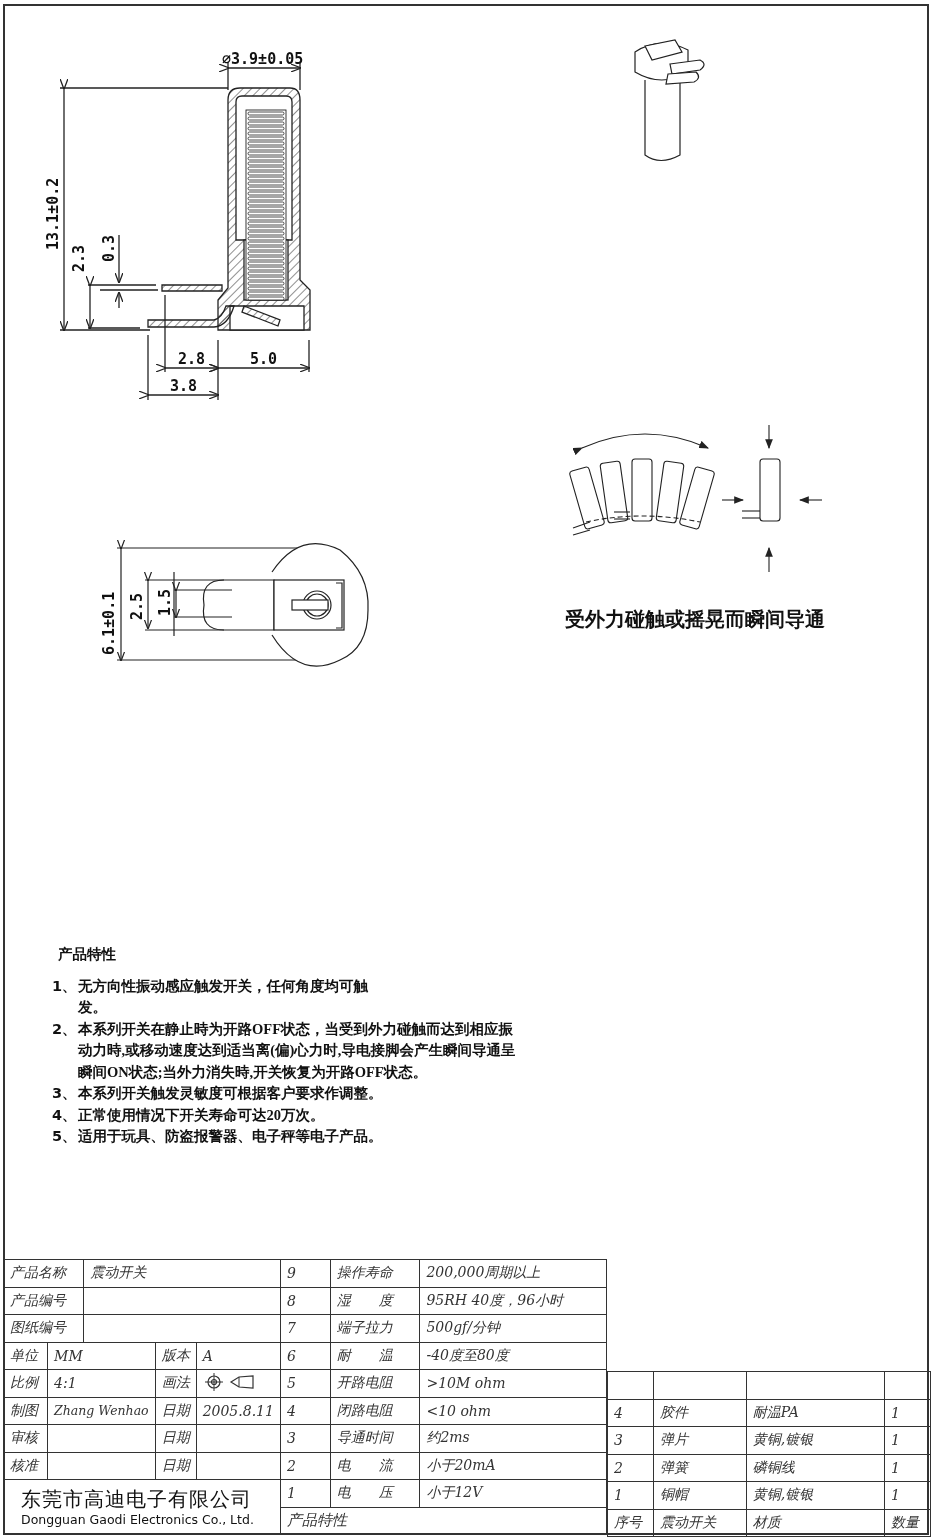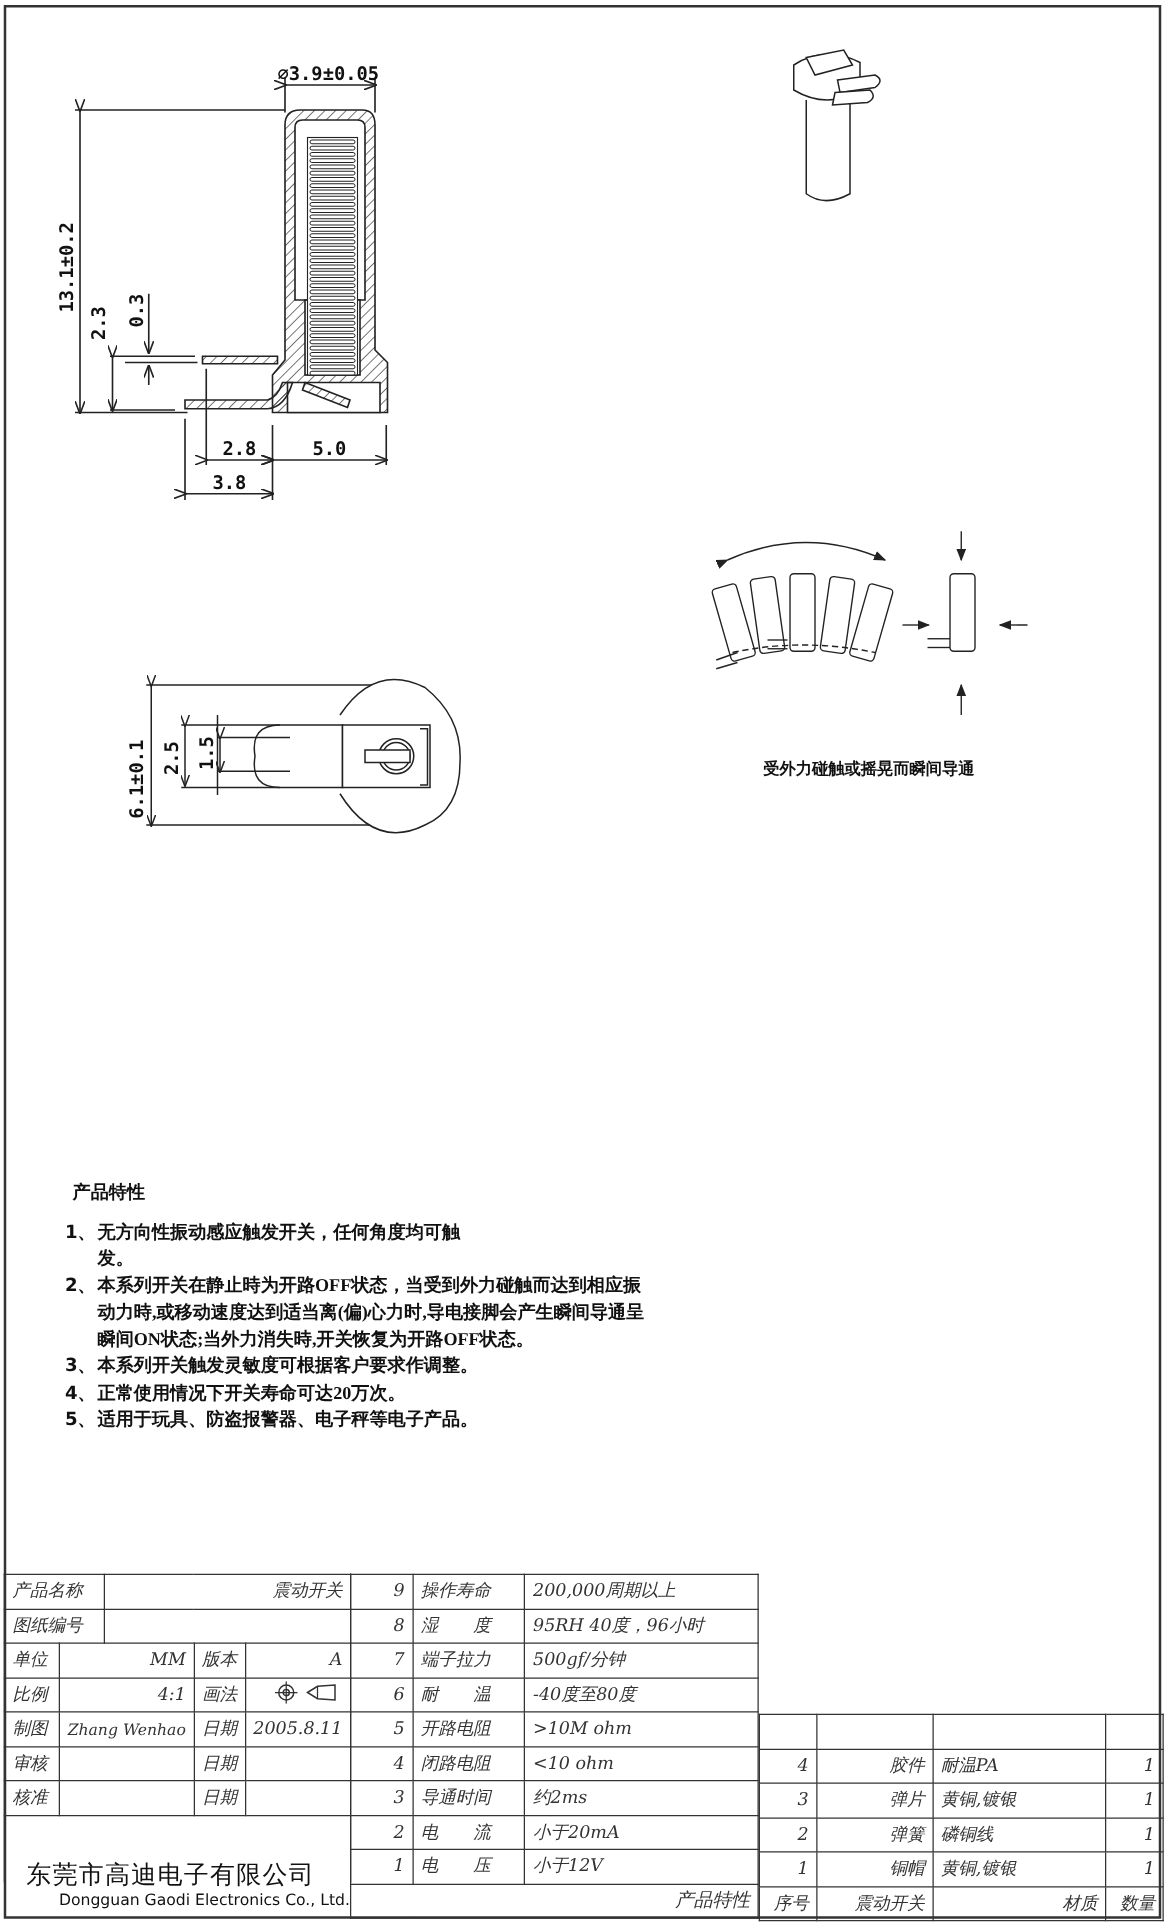--- a/index.html
+++ b/index.html
@@ -1,31 +1,31 @@
 <!DOCTYPE html>
 <html><head>
 <meta charset="utf-8">
 <style>
   html,body{margin:0;padding:0;background:#fff;}
   body{width:934px;height:1540px;position:relative;overflow:hidden;font-family:"DejaVu Sans","Liberation Sans",sans-serif;color:#111;}
   .frame{position:absolute;left:3px;top:4px;width:926px;height:1531px;border:2px solid #333;box-sizing:border-box;}
   svg.draw{position:absolute;left:0;top:0;}
   .dim{font-family:"DejaVu Sans Mono","Liberation Mono",monospace;font-weight:bold;font-size:15px;fill:#111;}
-  .caption{position:absolute;left:560px;top:606px;width:270px;text-align:center;font-weight:bold;font-size:13px;}
+  .caption{position:absolute;left:560px;top:606px;width:270px;text-align:center;font-weight:bold;font-size:20px;}
   .features{position:absolute;left:52px;top:944px;width:500px;font-weight:bold;font-size:14.5px;line-height:21.5px;}
   .features .title{margin-left:6px;margin-bottom:10px;}
   .features .item{display:flex;}
   .features .num{width:26px;flex:none;}
   .features .txt{flex:1;font-family:Liberation Serif, serif;}
   table.tb{position:absolute;border-collapse:collapse;font-family:"DejaVu Serif","Liberation Serif",serif;font-size:14px;color:#333;font-style:italic;}
   table.tb td{border:1.5px solid #333;padding:0 6px;height:26.5px;white-space:nowrap;}
-  .c{text-align:right;}
+  .c{text-align:left;}
   .company{position:absolute;left:5px;top:1486px;width:275px;height:48px;}
   .company .cn{font-size:20px;letter-spacing:1px;color:#111;line-height:26px;margin-left:16px;}
-  .company .en{font-size:12.5px;color:#111;line-height:16px;margin-left:16px;text-align:right;}
+  .company .en{font-size:12.5px;color:#111;line-height:16px;margin-left:16px;}
 </style>
 </head>
 <body>
 
 <div class="frame"></div>
 
 <svg class="draw" width="934" height="1540" viewBox="0 0 934 1540">
   <defs>
     <pattern id="hatch" width="6" height="6" patternUnits="userSpaceOnUse" patternTransform="rotate(45)">
       <line x1="0" y1="0" x2="0" y2="6" stroke="#222" stroke-width="1"></line>
@@ -221,20 +221,24 @@
       <col style="width:63px">
       <col style="width:47px">
       <col style="width:90px">
     </colgroup>
   <tbody>
       <tr>
         <td colspan="2">产品名称</td>
         <td colspan="3" class="c">震动开关</td>
       </tr>
   <tr>
+        <td colspan="2">产品编号</td>
+        <td colspan="3"></td>
+      </tr>
+  <tr>
         <td colspan="2">图纸编号</td>
         <td colspan="3"></td>
       </tr>
   <tr>
         <td>单位</td>
         <td colspan="2" class="c">MM</td>
         <td>版本</td>
         <td class="c">A</td>
       </tr>
   <tr>

